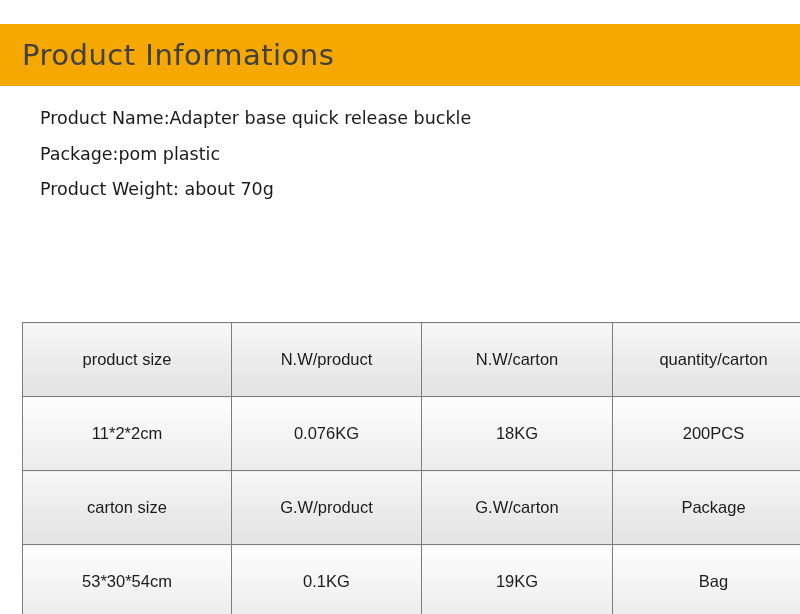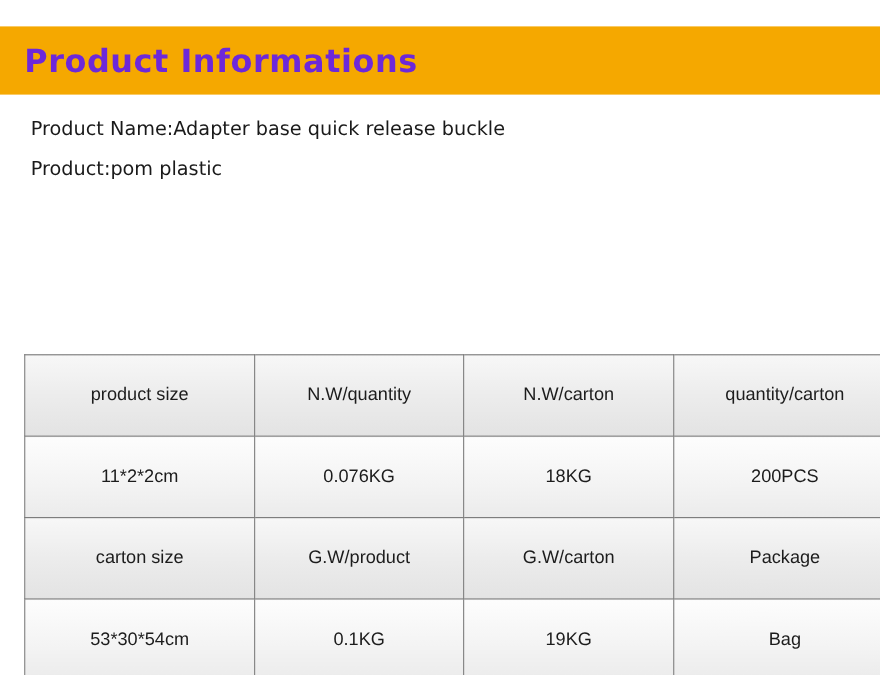--- a/index.html
+++ b/index.html
@@ -27,38 +27,39 @@
     top: 24px;
     width: 800px;
     height: 62px;
     background: #f5a800;
     display: flex;
     align-items: center;
   }
   .banner-title {
     margin-left: 22px;
     font-size: 29px;
-    font-weight: bold;
-    color: #6d28d9;
+    font-weight: normal;
+    color: #404040;
     letter-spacing: 0.5px;
     font-family: "DejaVu Sans", sans-serif;
   }
   
   .specs {
     position: absolute;
     left: 28px;
     top: 108px;
     width: 740px;
   }
   .spec-line {
     font-size: 17.5px;
     color: #1a1a1a;
     margin-bottom: 16px;
     white-space: nowrap;
     font-family: "DejaVu Sans", sans-serif;
+    margin-left: 12px;
   }
   .spec-line.tight {
     margin-bottom: 15px;
   }
   
   .table-wrap {
     position: absolute;
     left: 22px;
     top: 322px;
     width: 756px;
@@ -109,29 +110,30 @@
 <body>
 
 <div class="page">
 
   <div class="banner">
     <div class="banner-title">Product Informations</div>
   </div>
 
   <div class="specs">
     <div class="spec-line">Product Name:Adapter base quick release buckle</div>
-    <div class="spec-line tight">Product:pom plastic</div>
+    <div class="spec-line tight">Package:pom plastic</div>
+    <div class="spec-line tight">Product Weight: about 70g</div>
   </div>
 
   <div class="table-wrap">
     <table class="spec-table">
       <tbody>
           <tr class="head-row">
         <td class="col1">product size</td>
-        <td class="col2">N.W/quantity</td>
+        <td class="col2">N.W/product</td>
         <td class="col3">N.W/carton</td>
         <td class="col4">quantity/carton</td>
       </tr>
       <tr class="data-row">
         <td class="col1">11*2*2cm</td>
         <td class="col2">0.076KG</td>
         <td class="col3">18KG</td>
         <td class="col4">200PCS</td>
       </tr>
       <tr class="head-row">

